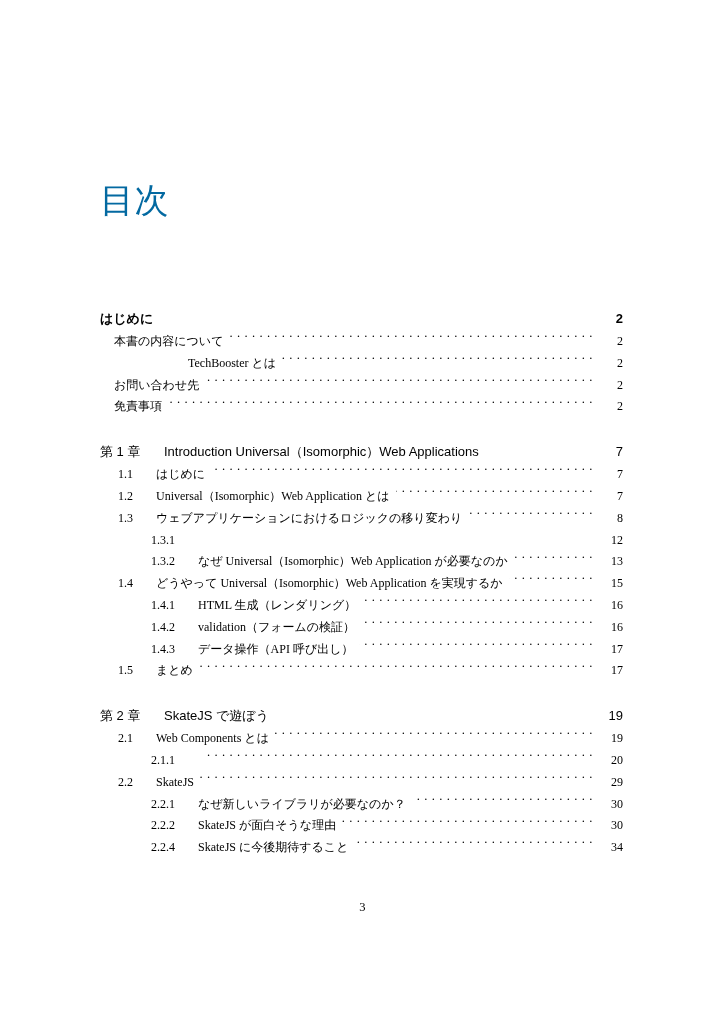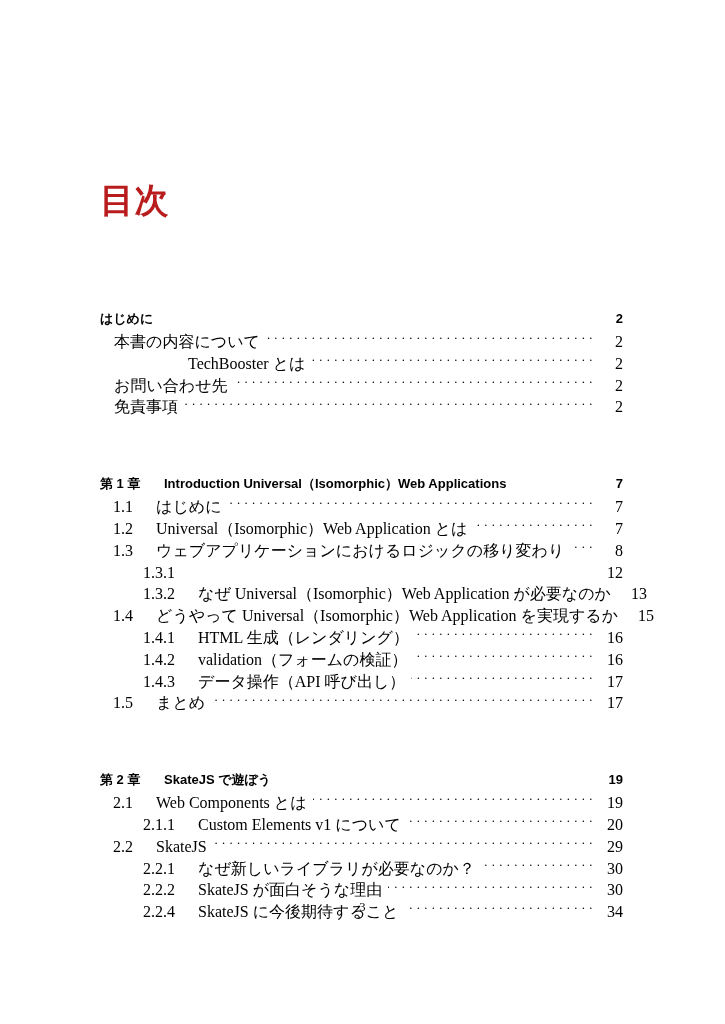--- a/index.html
+++ b/index.html
@@ -23,40 +23,40 @@
     width: 725px;
     height: 1024px;
   }
 
   
   .toc-title {
     position: absolute;
     left: 100px;
     top: 183px;
     font-family: "Liberation Sans", "DejaVu Sans", sans-serif;
-    font-weight: bold;
+    font-weight: normal;
     font-size: 34px;
     letter-spacing: 0.5px;
     line-height: 1;
-    color: #b91c1c;
+    color: #0369a1;
   }
 
   
   .toc {
     position: absolute;
     left: 100px;
     top: 307px;
     width: 523px;
   }
 
   .toc-row {
     display: flex;
     align-items: baseline;
     width: 100%;
-    font-size: 16px;
+    font-size: 12px;
     line-height: 21.8px;
     height: 21.8px;
     white-space: nowrap;
   }
 
   
   .num {
     flex: 0 0 auto;
     text-align: right;
     padding-right: 23px;
@@ -88,25 +88,24 @@
     flex: 0 0 auto;
     width: 26px;
     text-align: right;
   }
 
   
 
   
   .toc-row.lvl-chap {
     font-family: "Liberation Sans", "DejaVu Sans", sans-serif;
-    font-weight: bold;
+    font-weight: normal;
     font-size: 13px;
     height: 24px;
     line-height: 24px;
-    margin-top: 32px;
   }
   .toc-row.lvl-chap .num {
     width: 64px;
     text-align: left;
     padding-right: 0;
   }
   .toc-row.lvl-chap .label { flex: 1 1 auto; }
   .toc-row.lvl-chap .pg { font-size: 13px; }
 
   
@@ -258,21 +257,20 @@
         <span class="pg">19</span>
       </div>
       <div class="toc-row lvl-sec">
         <span class="num">2.1</span>
         <span class="label">Web Components とは</span>
         <span class="leaders"></span>
         <span class="pg">19</span>
       </div>
       <div class="toc-row lvl-sub">
         <span class="num">2.1.1</span>
-        <span class="label">Custom Elements v1 について</span>
         <span class="leaders"></span>
         <span class="pg">20</span>
       </div>
       <div class="toc-row lvl-sec">
         <span class="num">2.2</span>
         <span class="label">SkateJS</span>
         <span class="leaders"></span>
         <span class="pg">29</span>
       </div>
       <div class="toc-row lvl-sub">

